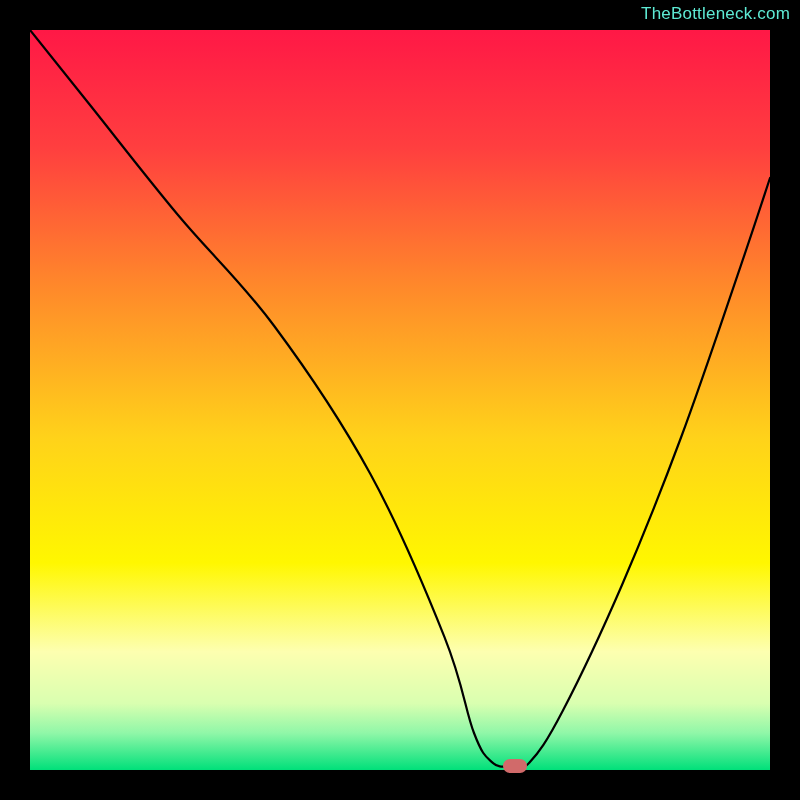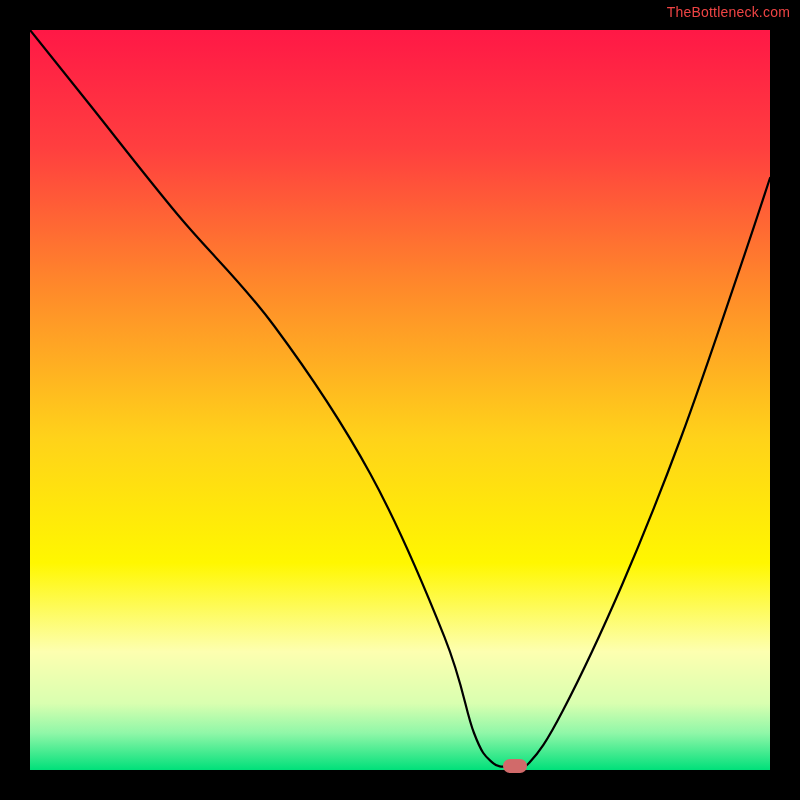--- a/index.html
+++ b/index.html
@@ -14,22 +14,22 @@
   .container {
     position: relative;
     width: 800px;
     height: 800px;
     background: #000;
   }
   .watermark {
     position: absolute;
     top: 4px;
     right: 10px;
-    color: #ef4444;
-    font-size: 14px;
+    color: #5eead4;
+    font-size: 17px;
     font-weight: 500;
     letter-spacing: 0.2px;
   }
   .plot {
     position: absolute;
     left: 30px;
     top: 30px;
     width: 740px;
     height: 740px;
   }

